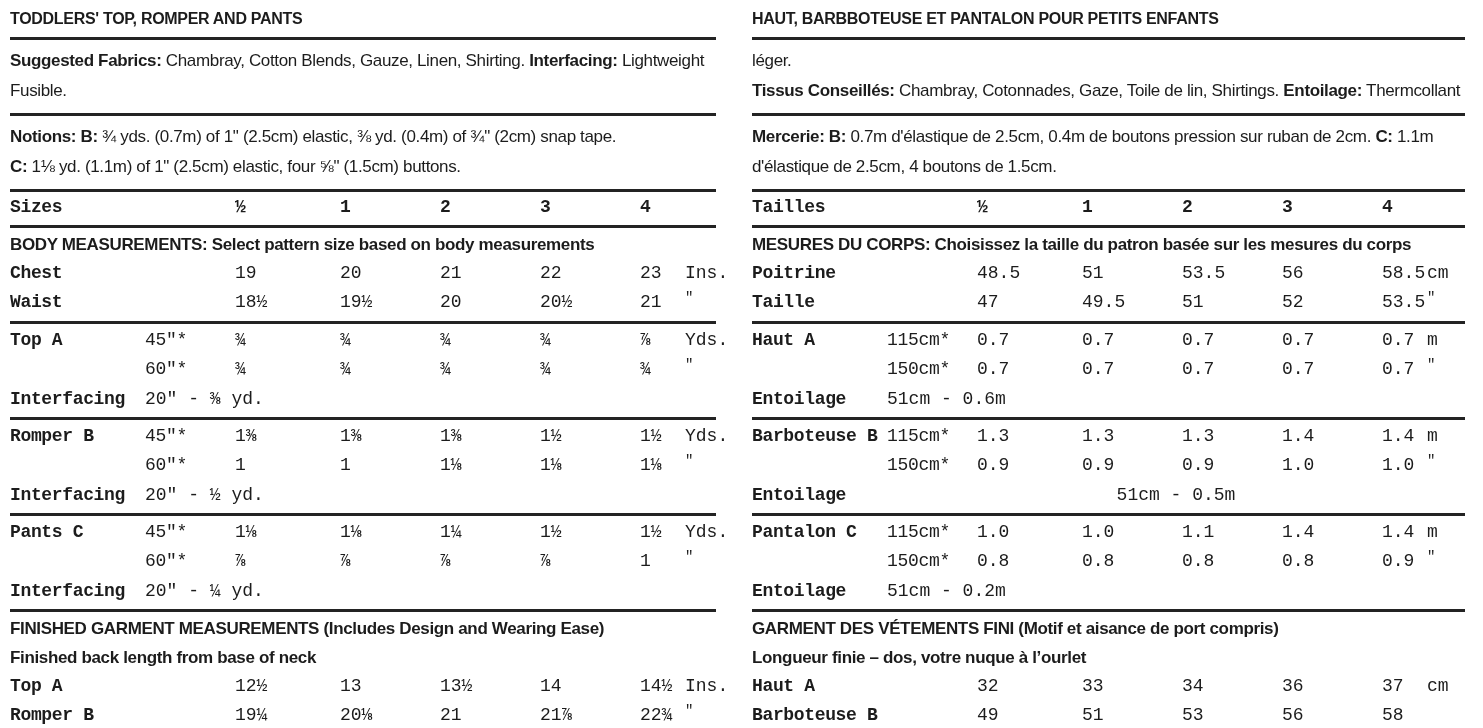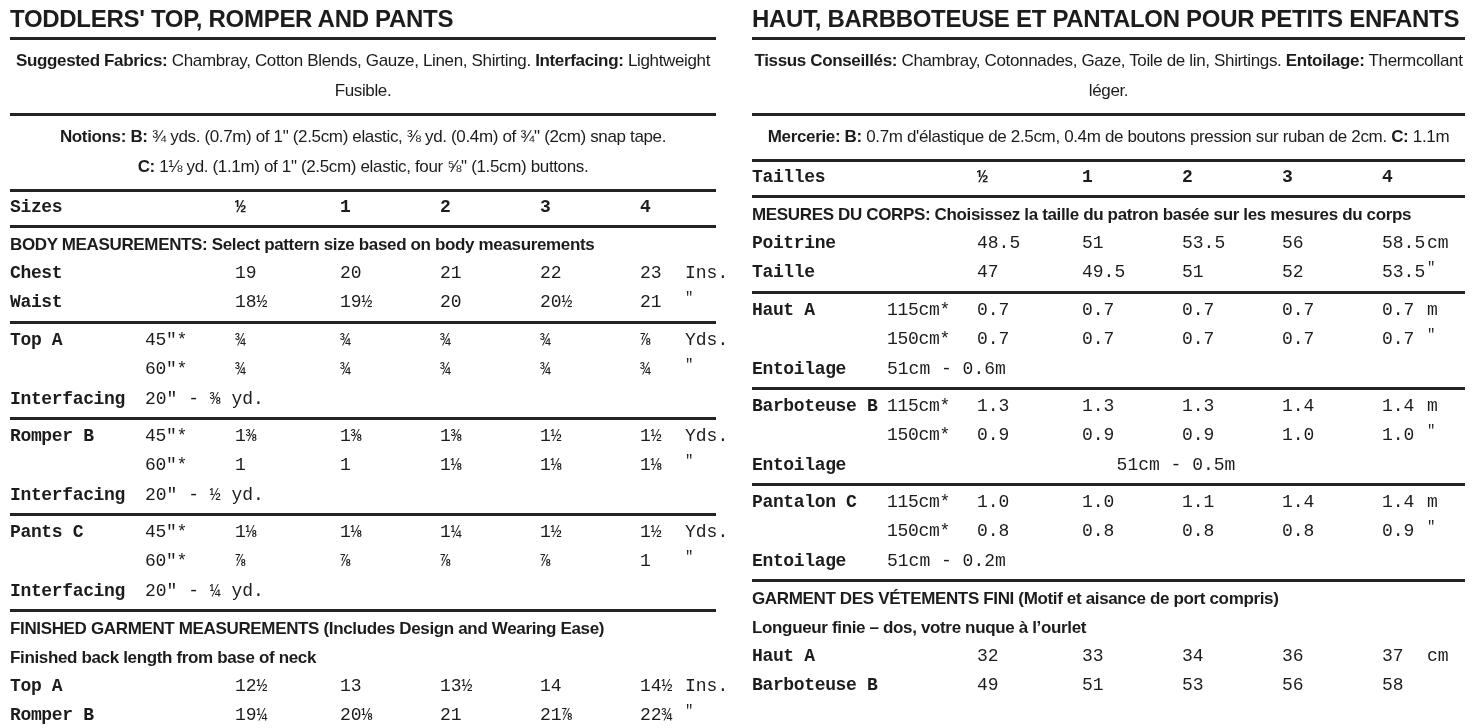--- a/index.html
+++ b/index.html
@@ -7,27 +7,27 @@
     width: 1483px; height: 728px; overflow: hidden;
     background: #ffffff; color: #1c1c1c;
     font-family: "Liberation Sans", "DejaVu Sans", sans-serif;
     -webkit-font-smoothing: antialiased;
   }
   .wrap { display: flex; padding: 6px 0 0 10px; }
   .col { width: 706px; }
   .col.right { width: 713px; margin-left: 36px; }
 
   .title {
-    margin: 0; font-size: 24px; font-weight: 700; letter-spacing: -0.3px;
+    margin: 0; font-size: 16px; font-weight: 700; letter-spacing: -0.3px;
     line-height: 24px; padding: 1px 0 6px; border-bottom: 3px solid #232323;
   }
   .para { padding: 6px 0 7px; border-bottom: 3px solid #232323; }
   .pline {
     margin: 0; font-size: 17px; line-height: 30px;
-    white-space: nowrap; letter-spacing: -0.35px; text-align: center;
+    white-space: nowrap; letter-spacing: -0.35px;
   }
   .b { font-weight: 700; }
 
   .table { margin-top: 1px; }
   .trow { line-height: 29px; font-size: 18px; white-space: nowrap; }
   .trow.rule { border-top: 3px solid #232323; margin-top: 3px; padding-top: 2px; }
   .gridrow {
     display: grid;
     grid-template-columns: 135px 90px 105px 100px 100px 100px 45px 1fr;
     align-items: baseline;
@@ -181,25 +181,26 @@
           <span class="cell val">21⅞</span>
           <span class="cell val">22¾</span>
           <span class="cell unit ditto">"</span>
         </div>
       </div>
   </section>
 
   <section class="col right">
     <h1 class="title">HAUT, BARBBOTEUSE ET PANTALON POUR PETITS ENFANTS</h1>
     <div class="para">
+      <p class="pline"><span>léger.</span></p>
       <p class="pline"><span class="b">Tissus Conseillés:</span><span> Chambray, Cotonnades, Gaze, Toile de lin, Shirtings. </span><span class="b">Entoilage:</span><span> Thermcollant</span></p>
-      <p class="pline"><span>léger.</span></p>
     </div>
     <div class="para">
       <p class="pline"><span class="b">Mercerie: B:</span><span> 0.7m d'élastique de 2.5cm, 0.4m de boutons pression sur ruban de 2cm. </span><span class="b">C:</span><span> 1.1m</span></p>
+      <p class="pline"><span class="b"></span><span>d'élastique de 2.5cm, 4 boutons de 1.5cm.</span></p>
     </div>
     <div class="table">
         <div class="trow gridrow boldvals">
           <span class="cell label">Tailles</span>
           <span class="cell sub"></span>
           <span class="cell val">½</span>
           <span class="cell val">1</span>
           <span class="cell val">2</span>
           <span class="cell val">3</span>
           <span class="cell val">4</span>

